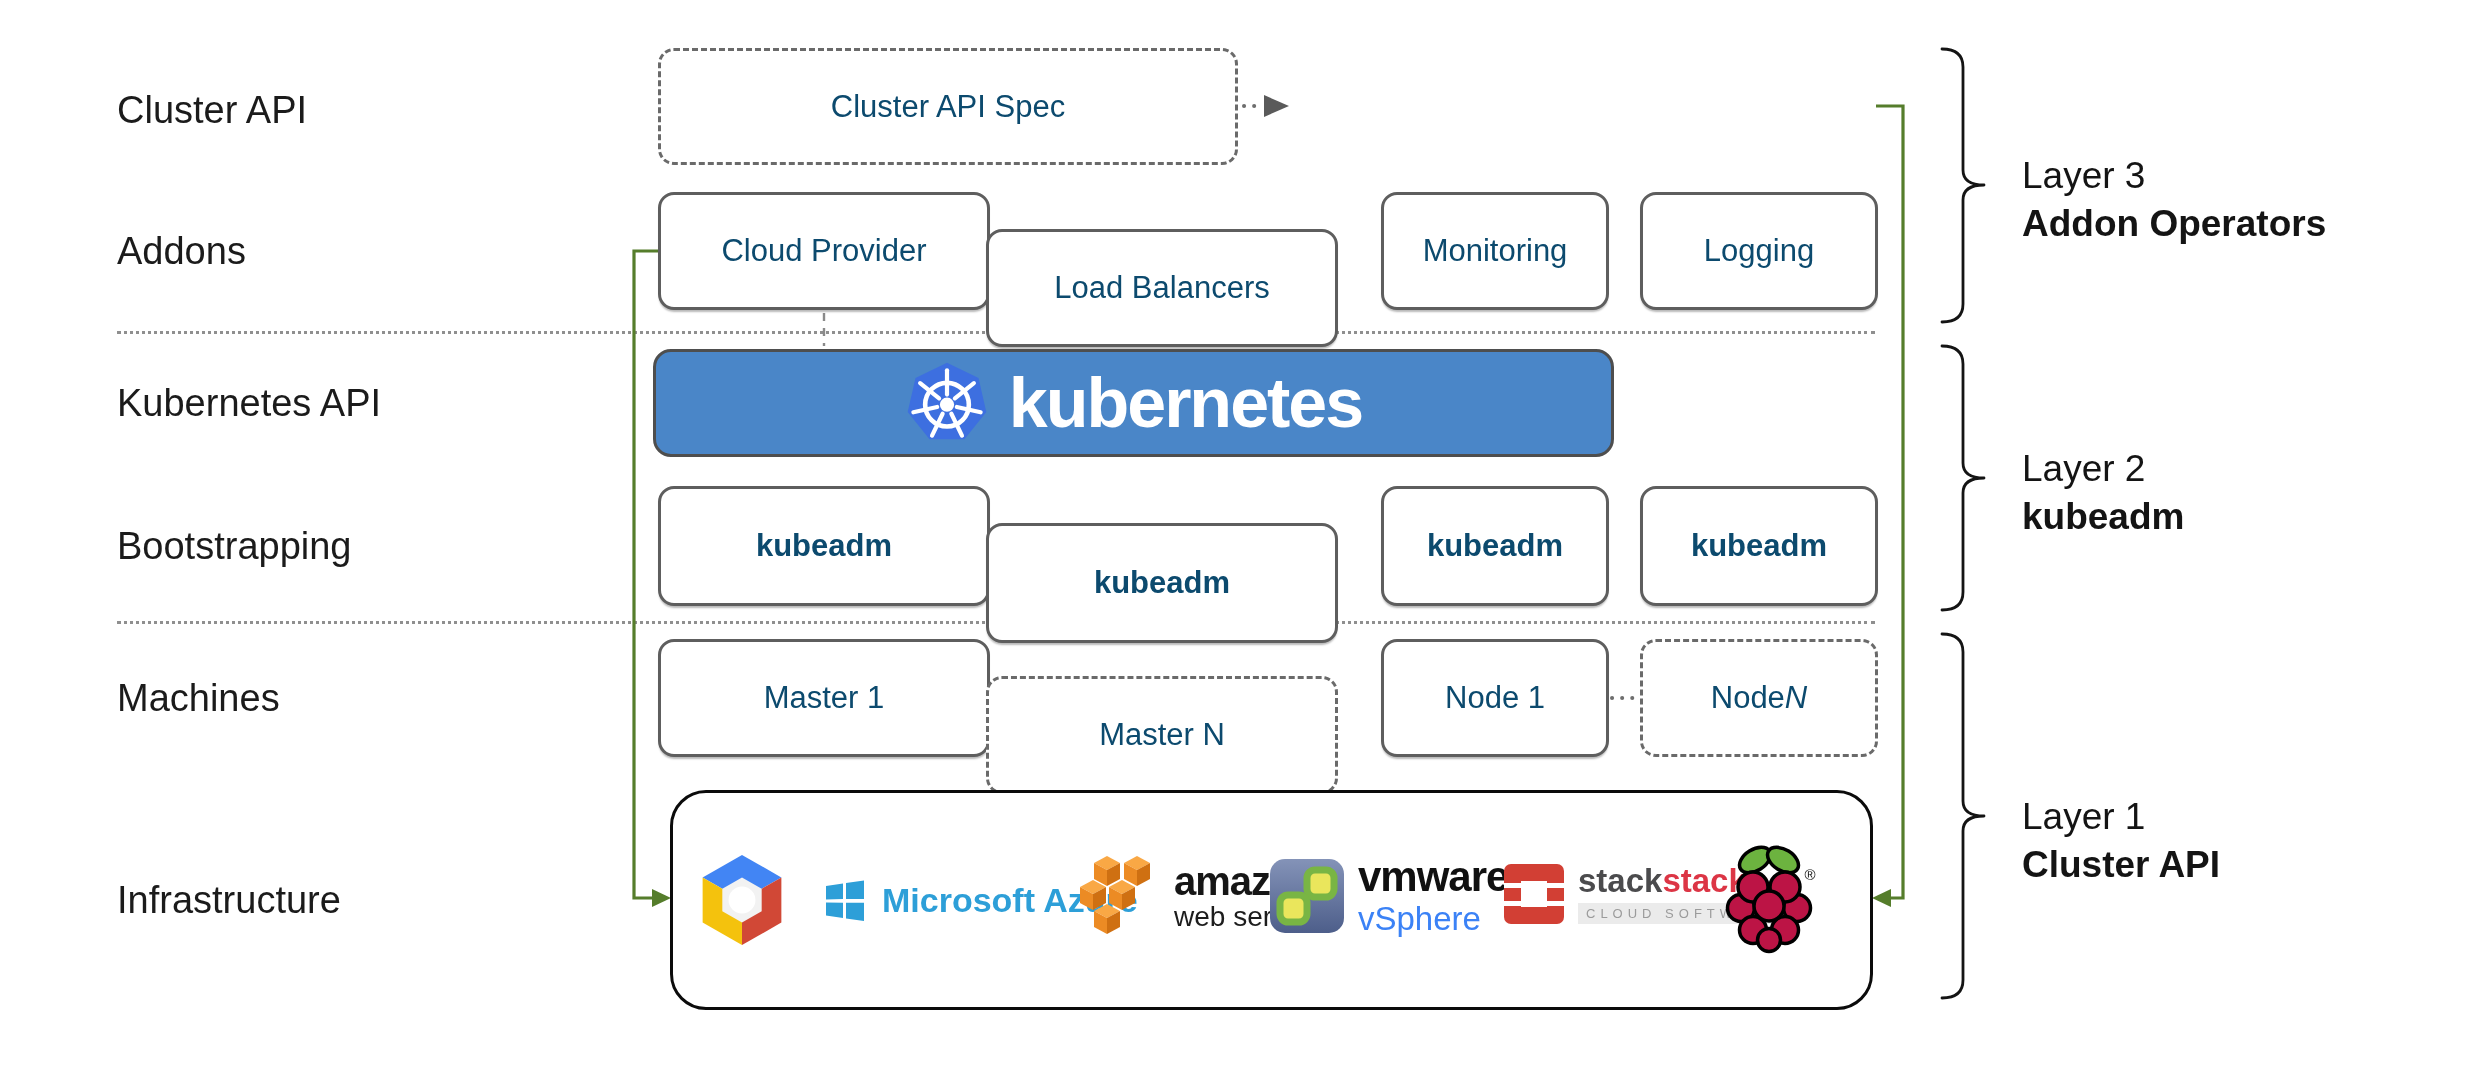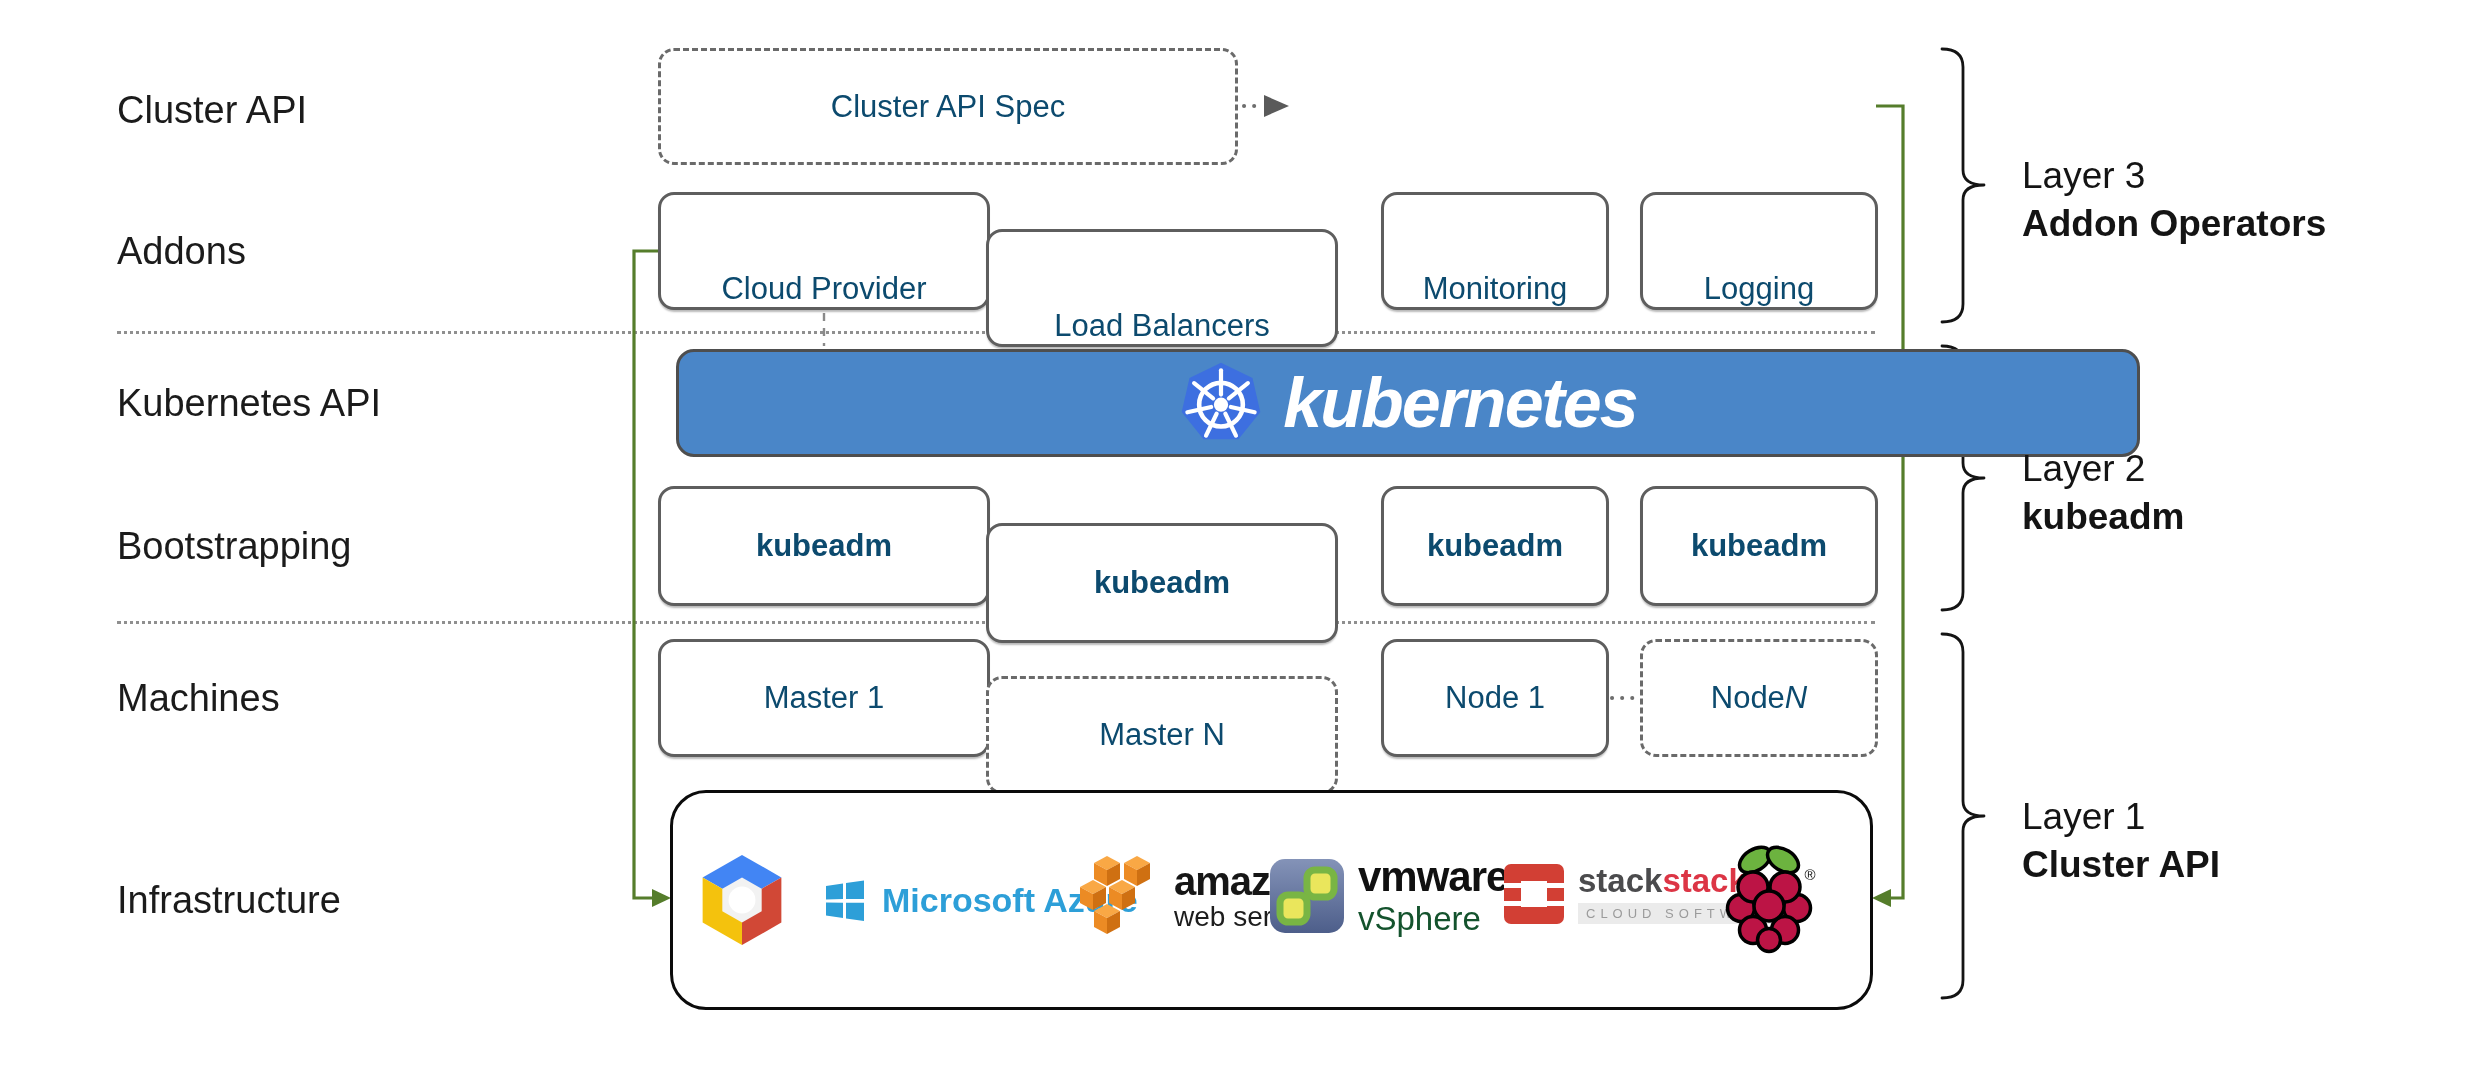--- a/index.html
+++ b/index.html
@@ -17,42 +17,42 @@
   .layer-label{position:absolute;left:2022px;font-size:37px;line-height:48px;color:#141414;z-index:2;}
   .layer-label .sub{font-weight:bold;}
   .box{position:absolute;box-sizing:border-box;border:3px solid #5e5e5e;border-radius:16px;background:#fff;
        display:flex;align-items:center;justify-content:center;font-size:31px;color:#0c4a6e;z-index:2;
        box-shadow:0 3px 2px -1px rgba(0,0,0,.28);}
   .box.dashed{border-style:dashed;border-color:#6a6a6a;box-shadow:none;}
   .bold{font-weight:bold;}
   .it{font-style:italic;}
   .c1{left:658px;width:332px;} .c2{left:986px;width:352px;margin-top:37px;}
   .c3{left:1381px;width:228px;} .c4{left:1640px;width:238px;}
-  .row-addons{top:192px;height:118px;align-items:flex-end;}
+  .row-addons{top:192px;height:118px;}
   .row-kubeadm{top:486px;height:120px;}
   .row-machines{top:639px;height:118px;}
   .spec{left:658px;top:48px;width:580px;height:117px;}
   .impl{left:1292px;top:48px;width:586px;height:117px;}
   .sep{position:absolute;left:117px;width:1758px;height:0;border-top:3px dotted #8f8f8f;z-index:0;}
   .sep1{top:331px;} .sep2{top:621px;}
-  .banner{position:absolute;left:676px;top:349px;width:1464px;height:108px;box-sizing:border-box;
+  .banner{position:absolute;left:653px;top:349px;width:961px;height:108px;box-sizing:border-box;
           background:var(--banner-blue);border:3px solid #4e4e4e;border-radius:18px;z-index:2;
-          display:flex;align-items:center;justify-content:center;gap:20px;font-style:italic;}
+          display:flex;align-items:center;justify-content:center;gap:20px;}
   .banner-word{font-size:70px;font-weight:bold;color:#ffffff;letter-spacing:-2px;}
   .infra{position:absolute;left:670px;top:790px;width:1203px;height:220px;box-sizing:border-box;
          border:3.5px solid #0b0b0b;border-radius:36px;background:#fff;z-index:2;}
   .logo{position:absolute;z-index:3;display:flex;align-items:center;}
   .azure-text{font-size:34px;font-weight:600;color:var(--azure);margin-left:16px;white-space:nowrap;}
   .aws-text{margin-left:8px;line-height:1;}
   .aws-line1{font-size:40px;font-weight:800;color:#161616;letter-spacing:-1px;}
   .aws-line2{font-size:28px;color:#1d1d1d;margin-top:2px;}
   .vmware-text{margin-left:14px;line-height:1;}
   .vmware-line1{font-size:42px;font-weight:800;color:#101010;letter-spacing:-1px;}
   .vmware-reg{font-size:16px;vertical-align:super;font-weight:400;}
-  .vmware-line2{font-size:33px;color:#14532d;font-weight:400;margin-top:4px;}
+  .vmware-line2{font-size:33px;color:#3b82f6;font-weight:400;margin-top:4px;}
   .os-text{margin-left:14px;line-height:1;}
   .os-line1{font-size:33px;font-weight:bold;color:#4b4b4d;white-space:nowrap;}
   .os-stack{color:#dc3545;}
   .os-tm{font-size:13px;vertical-align:super;color:#dc3545;}
   .os-sub{margin-top:6px;font-size:13px;letter-spacing:5px;color:#9b9b9b;background:#ebebeb;
           padding:4px 8px;text-align:center;white-space:nowrap;}
 </style>
 </head>
 <body>
 

